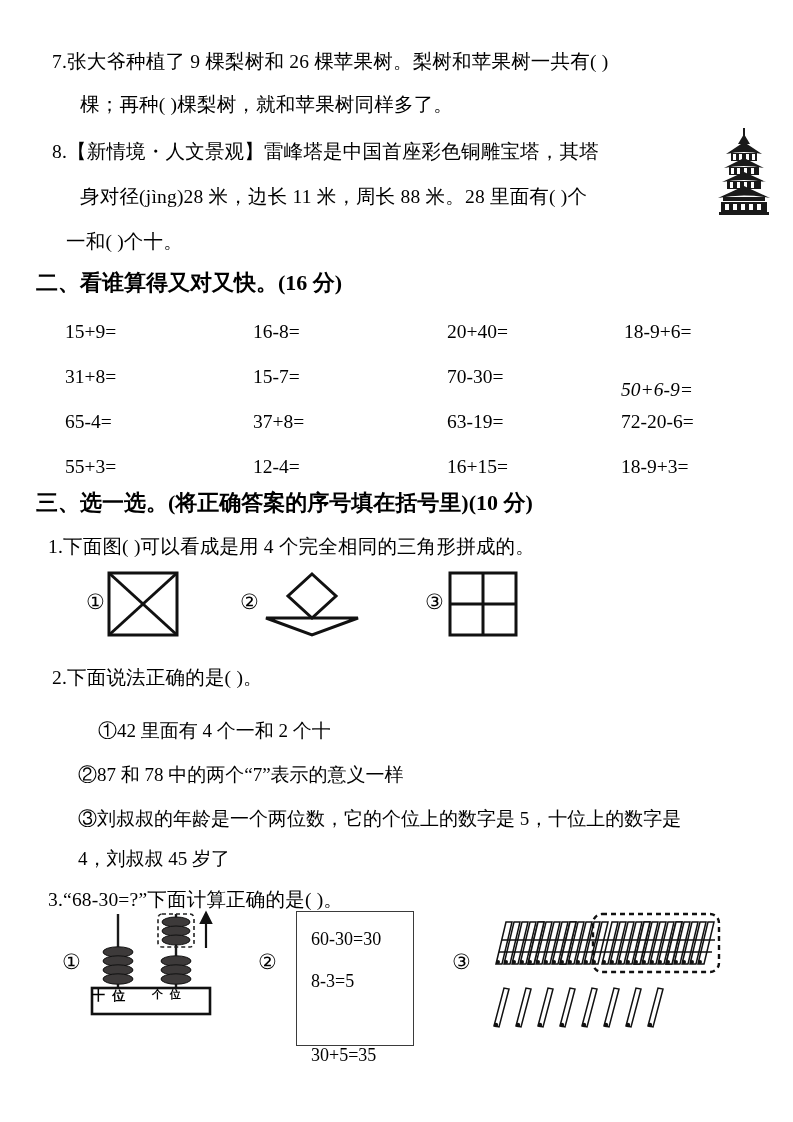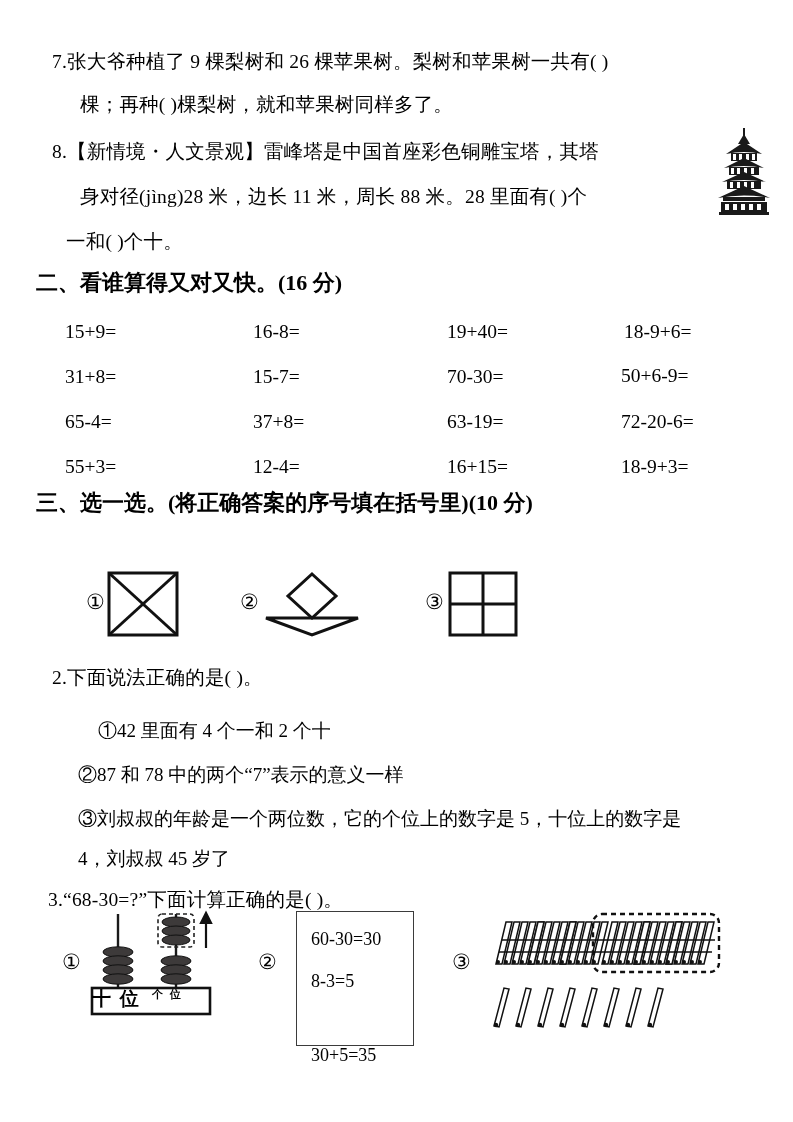--- a/index.html
+++ b/index.html
@@ -128,40 +128,41 @@
         <rect x="45" y="76" width="4" height="6" fill="#fff"></rect>
         <rect x="7" y="84" width="50" height="3"></rect>
       </g>
     </svg>
   </div>
 
   <div class="sect-head" style="left:36px; top:272px;">二、看谁算得又对又快。(16 分)</div>
 
   <div class="calc" style="left:65px;  top:322px;">15+9=</div>
   <div class="calc" style="left:253px; top:322px;">16-8=</div>
-  <div class="calc" style="left:447px; top:322px;">19+40=</div>
+  <div class="calc" style="left:447px; top:322px;">20+40=</div>
   <div class="calc" style="left:624px; top:322px;">18-9+6=</div>
 
   <div class="calc" style="left:65px;  top:367px;">31+8=</div>
   <div class="calc" style="left:253px; top:367px;">15-7=</div>
   <div class="calc" style="left:447px; top:367px;">70-30=</div>
-  <div class="calc" style="left:621px; top:366px;">50+6-9=</div>
+  <div class="calc" style="left:621px; top:380px;font-style:italic;">50+6-9=</div>
 
   <div class="calc" style="left:65px;  top:412px;">65-4=</div>
   <div class="calc" style="left:253px; top:412px;">37+8=</div>
   <div class="calc" style="left:447px; top:412px;">63-19=</div>
   <div class="calc" style="left:621px; top:412px;">72-20-6=</div>
 
   <div class="calc" style="left:65px;  top:457px;">55+3=</div>
   <div class="calc" style="left:253px; top:457px;">12-4=</div>
   <div class="calc" style="left:447px; top:457px;">16+15=</div>
   <div class="calc" style="left:621px; top:457px;">18-9+3=</div>
 
   <div class="sect-head" style="left:36px; top:492px;">三、选一选。(将正确答案的序号填在括号里)(10 分)</div>
 
+  <div class="qline" style="left:48px; top:537px;">1.下面图(        )可以看成是用 4 个完全相同的三角形拼成的。</div>
 
   <div class="circnum" style="left:86px; top:592px;">①</div>
   <div class="fig" style="left:107px; top:571px;">
     <svg width="72" height="66" viewBox="0 0 72 66">
       <g fill="none" stroke="#111" stroke-width="3">
         <rect x="2" y="2" width="68" height="62"></rect>
         <line x1="2" y1="2" x2="70" y2="64"></line>
         <line x1="70" y1="2" x2="2" y2="64"></line>
       </g>
     </svg>
@@ -227,21 +228,21 @@
       <rect x="70" y="6" width="36" height="33" fill="none" stroke="#222" stroke-width="1.6" stroke-dasharray="4,3" rx="4"></rect>
 
       <g stroke="#111" stroke-width="2.2" fill="#111">
         <line x1="118" y1="40" x2="118" y2="12"></line>
         <polygon points="118,5 113,15 123,15"></polygon>
       </g>
 
       <rect x="4" y="80" width="118" height="26" fill="#fff" stroke="#111" stroke-width="2.6"></rect>
     </svg>
   </div>
-  <div style="position:absolute; left:92px; top:989px; font-size:19px; font-weight:bold; letter-spacing:2px; line-height:1;">十 位</div>
+  <div style="position:absolute; left:92px; top:989px; font-size:13px; font-weight:bold; letter-spacing:2px; line-height:1;">十 位</div>
   <div style="position:absolute; left:152px; top:989px; font-size:11px; font-weight:bold; letter-spacing:2px; line-height:1;">个 位</div>
 
   <div class="circnum" style="left:258px; top:952px;">②</div>
   <div class="box-eq" style="left:296px; top:911px; width:118px; height:135px;">
     <div class="eq" style="top:18px;">60-30=30</div>
     <div class="eq" style="top:60px;">8-3=5</div>
     <div class="eq" style="top:102px;margin-top:32px;">30+5=35</div>
   </div>
 
   <div class="circnum" style="left:452px; top:952px;">③</div>

